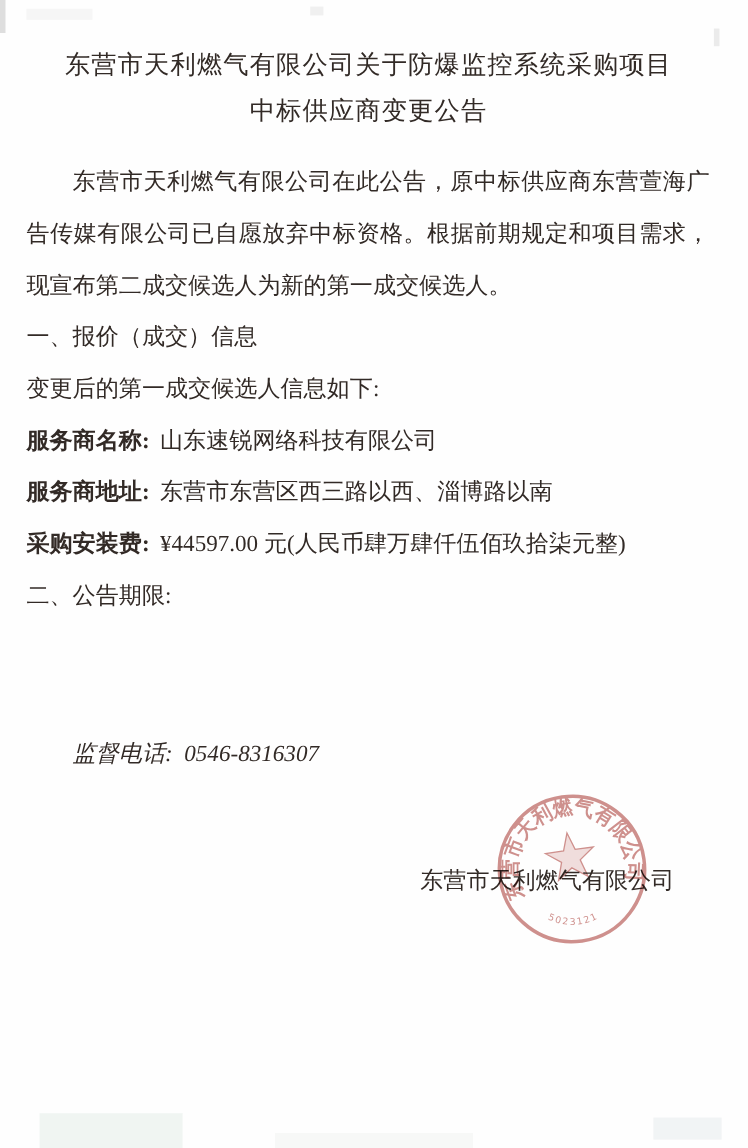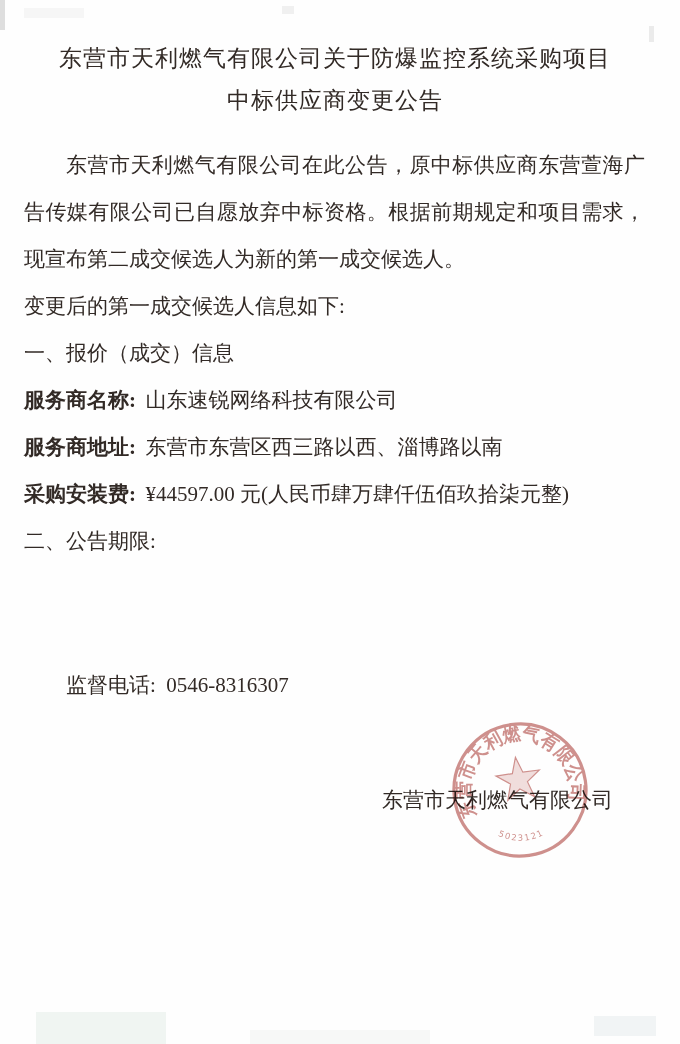--- a/index.html
+++ b/index.html
@@ -49,20 +49,21 @@
   .label-line .lbl { margin-right: 0.45em; font-weight: bold; }
   .phone-line {
     position: absolute;
     top: 666px;
     left: 24px;
     width: 621px;
     padding-left: 42px;
     box-sizing: border-box;
     font-size: 21px;
     line-height: 38px;
+    font-style: italic;
   }
   .phone-line .lbl { margin-right: 0.5em; }
   .sig-company {
     position: absolute;
     top: 781px;
     right: 67px;
     font-size: 21px;
     line-height: 38px;
     z-index: 1;
   }
@@ -112,22 +113,22 @@
 
 <div class="page">
 
   <div class="title-block">
     <div>东营市天利燃气有限公司关于防爆监控系统采购项目</div>
     <div>中标供应商变更公告</div>
   </div>
 
   <div class="body-block">
     <p class="justify indent">东营市天利燃气有限公司在此公告，原中标供应商东营萱海广告传媒有限公司已自愿放弃中标资格。根据前期规定和项目需求，现宣布第二成交候选人为新的第一成交候选人。</p>
+    <p>一、报价（成交）信息</p>
     <p>变更后的第一成交候选人信息如下:</p>
-    <p>一、报价（成交）信息</p>
     <p class="label-line">
       <span class="lbl">服务商名称:</span><span>山东速锐网络科技有限公司</span>
     </p>
     <p class="label-line">
       <span class="lbl">服务商地址:</span><span>东营市东营区西三路以西、淄博路以南</span>
     </p>
     <p class="label-line">
       <span class="lbl">采购安装费:</span><span>¥44597.00 元(人民币肆万肆仟伍佰玖拾柒元整)</span>
     </p>
     <p>二、公告期限:</p>

